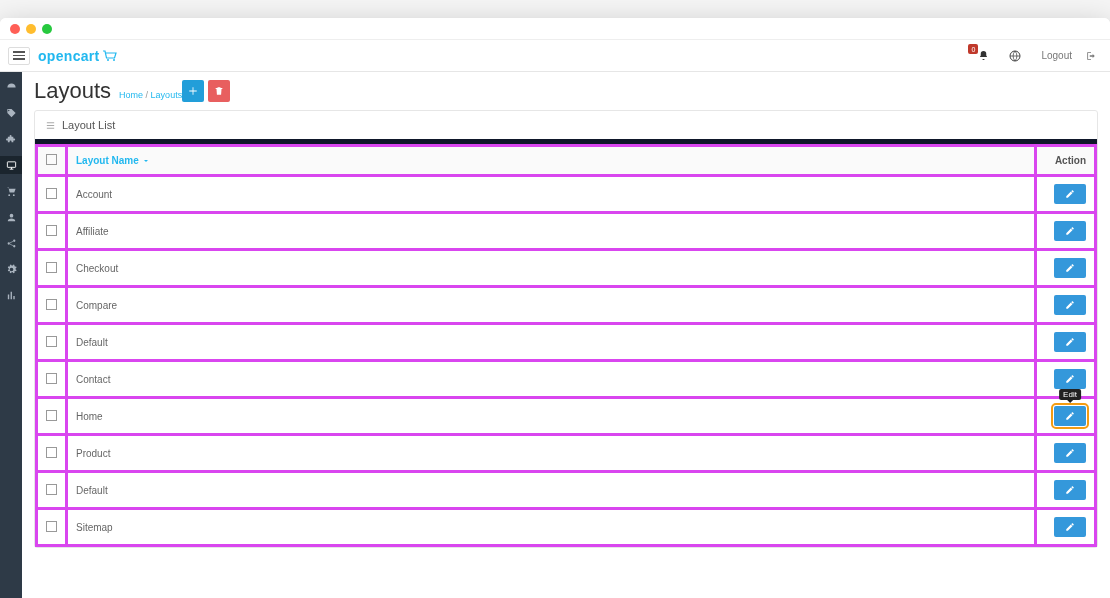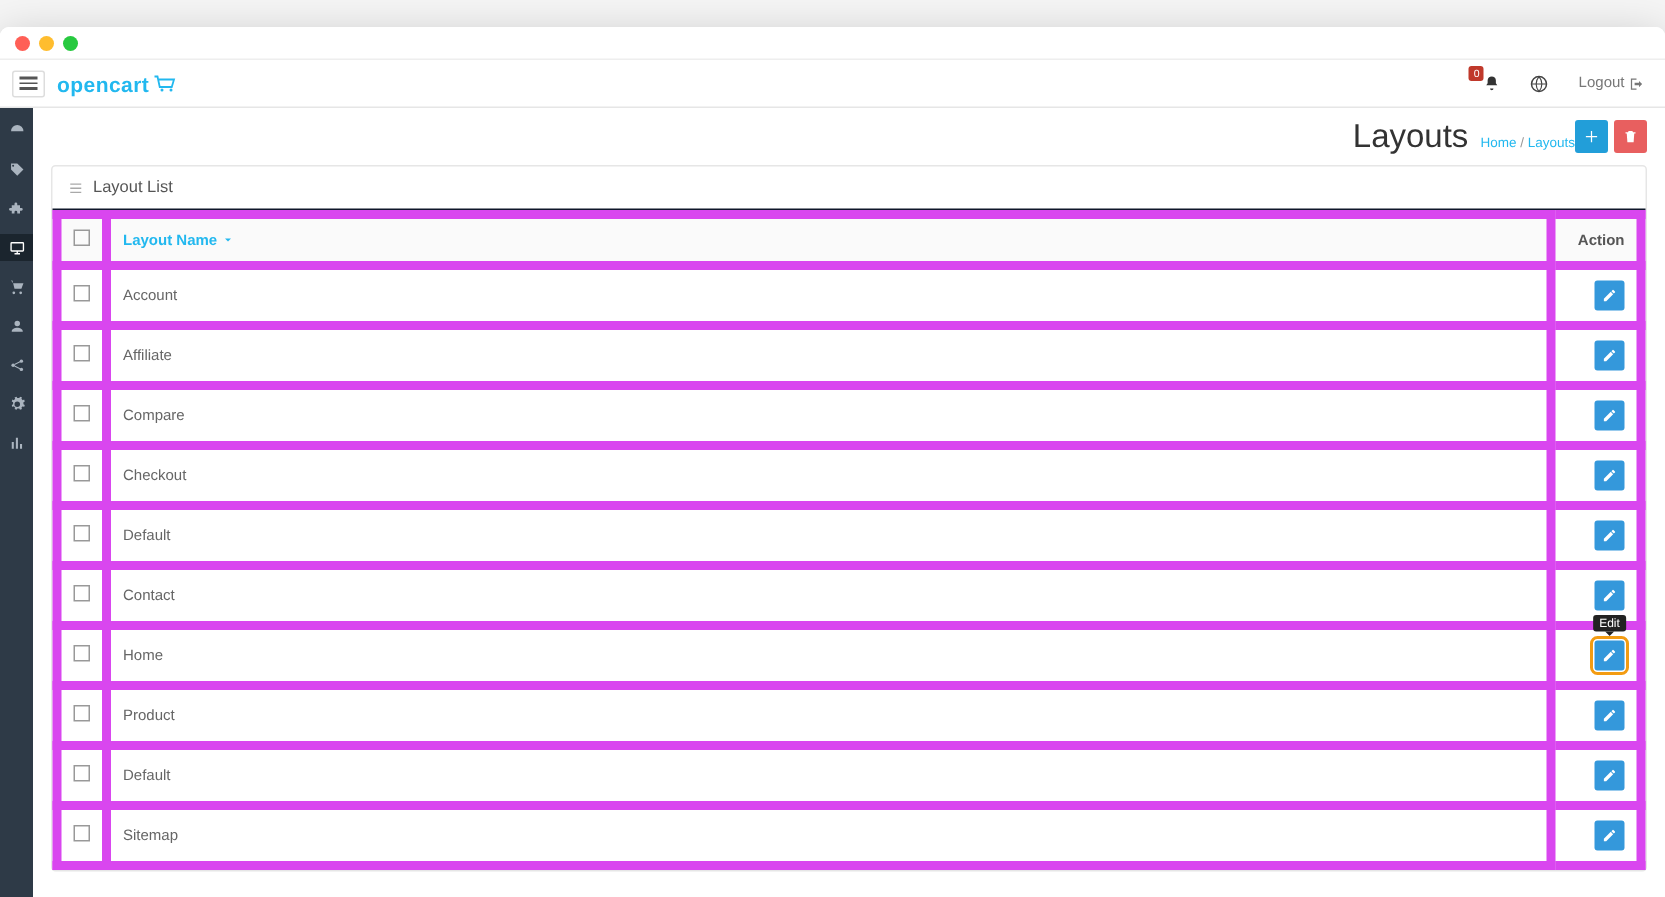--- a/index.html
+++ b/index.html
@@ -15,52 +15,52 @@
 
 .topbar { height: 32px; border-bottom: 1px solid #e6e6e6; display: flex; align-items: center; padding: 0 8px; }
 .hamburger { width: 22px; height: 18px; border:1px solid #ddd; border-radius:2px; display:flex; flex-direction:column; justify-content:center; gap:2px; padding:0 4px; margin-right:8px; cursor:pointer;}
 .hamburger span { height:1.5px; background:#555;}
 .logo { color:#22b8ef; font-weight:600; font-size:14px; letter-spacing:0.3px; display:flex; align-items:center; gap:2px;}
 .logo .cart { font-size:12px; }
 .top-right { margin-left:auto; display:flex; align-items:center; gap:8px; }
 .notif { position:relative; color:#333; padding:4px 6px; cursor:pointer;}
 .badge { position:absolute; top:-2px; left:-4px; width:10px; height:10px; background:#c0392b; border-radius:2px; color:#fff; font-size:7px; display:flex; align-items:center; justify-content:center;}
 .globe-icon { padding:4px 6px; cursor:pointer; color:#444;}
-.logout { color:#777; font-size:10px; cursor:pointer; display:flex; align-items:center; gap:3px; padding:4px 6px;}
+.logout { color:#777; font-size:10px; cursor:pointer; display:flex; align-items:center; gap:14px; padding:4px 6px;}
 
 .main-row { display:flex; height:calc(100% - 32px); }
 
 .sidebar { width:22px; background:#2e3a47; display:flex; flex-direction:column; align-items:center; padding-top:6px; gap:8px;}
 .side-item { width:22px; height:18px; display:flex; align-items:center; justify-content:center; color:#aab4bf; font-size:10px; cursor:pointer;}
 .side-item.active { background:#1b252e; color:#fff; }
 
 .content { flex:1; padding:6px 12px 12px 12px; overflow:auto; background:#fff;}
 
-.page-head { display:flex; align-items:center; justify-content:flex-end; padding:0 0 6px 0;}
+.page-head { display:flex; align-items:center; justify-content:flex-start; padding:0 0 6px 0;}
 .ph-left { display:flex; align-items:baseline; gap:8px;}
 .page-title { font-size:22px; font-weight:300; color:#333;}
 .breadcrumb { font-size:9px; color:#999;}
 .breadcrumb a { color:#22b8ef; text-decoration:none;}
 .ph-btns { display:flex; gap:4px;}
 .btn { width:22px; height:22px; border:none; border-radius:2px; color:#fff; display:flex; align-items:center; justify-content:center; cursor:pointer; font-size:11px;}
 .btn-primary { background:#229ed9;}
 .btn-danger { background:#e85f5f;}
 
 .panel { border:1px solid #e6e6e6; border-radius:3px;}
-.panel-head { padding:8px 10px; border-bottom:1px solid #0f172a; display:flex; align-items:center; gap:6px; color:#555; font-size:11px;}
+.panel-head { padding:8px 10px; border-bottom:5px solid #0f172a; display:flex; align-items:center; gap:6px; color:#555; font-size:11px;}
 .panel-head svg { opacity:0.5;}
 
 table { width:100%; border-collapse:collapse; font-size:10px;}
-th, td { border:6px solid #d946ef; padding:7px 8px; text-align:left; color:#555;}
+th, td { border:3px solid #d946ef; padding:7px 8px; text-align:left; color:#555;}
 th { background:#fafafa; font-weight:600;}
 th.col-action, td.col-action { text-align:right; width:60px;}
 th.col-name { color:#22b8ef; cursor:pointer;}
 td.col-name { color:#666;}
 .chk { width:11px; height:11px; border:1px solid #999; display:inline-block; cursor:pointer;}
-.edit-btn { width:20px; height:20px; background:#3498db; border-radius:2px; display:inline-flex; align-items:center; justify-content:center; cursor:pointer; color:#fff; position:relative;}
+.edit-btn { width:32px; height:20px; background:#3498db; border-radius:2px; display:inline-flex; align-items:center; justify-content:center; cursor:pointer; color:#fff; position:relative;}
 tr.highlight .edit-btn { outline:2px solid #f39c12; outline-offset:1px;}
 .tooltip { position:absolute; top:-17px; left:50%; transform:translateX(-50%); background:#222; color:#fff; font-size:8px; padding:1px 4px; border-radius:2px; white-space:nowrap;}
 .tooltip::after { content:""; position:absolute; top:100%; left:50%; transform:translateX(-50%); border:3px solid transparent; border-top-color:#222;}
 
 svg { display:block; }
 </style>
 </head>
 <body>
 
 <div class="window-frame">
@@ -220,30 +220,30 @@
                   <td><span class="chk"></span></td>
                   <td class="col-name">Affiliate</td>
                   <td class="col-action"><span class="edit-btn">
                       <svg width="10" height="10" viewBox="0 0 24 24">
                         <path fill="#fff" d="M3 17.25V21h3.75L17.8 9.94l-3.75-3.75L3 17.25zM20.7 7.04a1 1 0 000-1.41l-2.34-2.34a1 1 0 00-1.41 0l-1.83 1.83 3.75 3.75 1.83-1.83z"></path>
                       </svg>
                     </span></td>
                 </tr>
                 <tr>
                   <td><span class="chk"></span></td>
+                  <td class="col-name">Checkout</td>
+                  <td class="col-action"><span class="edit-btn">
+                      <svg width="10" height="10" viewBox="0 0 24 24">
+                        <path fill="#fff" d="M3 17.25V21h3.75L17.8 9.94l-3.75-3.75L3 17.25zM20.7 7.04a1 1 0 000-1.41l-2.34-2.34a1 1 0 00-1.41 0l-1.83 1.83 3.75 3.75 1.83-1.83z"></path>
+                      </svg>
+                    </span></td>
+                </tr>
+                <tr>
+                  <td><span class="chk"></span></td>
                   <td class="col-name">Compare</td>
-                  <td class="col-action"><span class="edit-btn">
-                      <svg width="10" height="10" viewBox="0 0 24 24">
-                        <path fill="#fff" d="M3 17.25V21h3.75L17.8 9.94l-3.75-3.75L3 17.25zM20.7 7.04a1 1 0 000-1.41l-2.34-2.34a1 1 0 00-1.41 0l-1.83 1.83 3.75 3.75 1.83-1.83z"></path>
-                      </svg>
-                    </span></td>
-                </tr>
-                <tr>
-                  <td><span class="chk"></span></td>
-                  <td class="col-name">Checkout</td>
                   <td class="col-action"><span class="edit-btn">
                       <svg width="10" height="10" viewBox="0 0 24 24">
                         <path fill="#fff" d="M3 17.25V21h3.75L17.8 9.94l-3.75-3.75L3 17.25zM20.7 7.04a1 1 0 000-1.41l-2.34-2.34a1 1 0 00-1.41 0l-1.83 1.83 3.75 3.75 1.83-1.83z"></path>
                       </svg>
                     </span></td>
                 </tr>
                 <tr>
                   <td><span class="chk"></span></td>
                   <td class="col-name">Default</td>
                   <td class="col-action"><span class="edit-btn">

